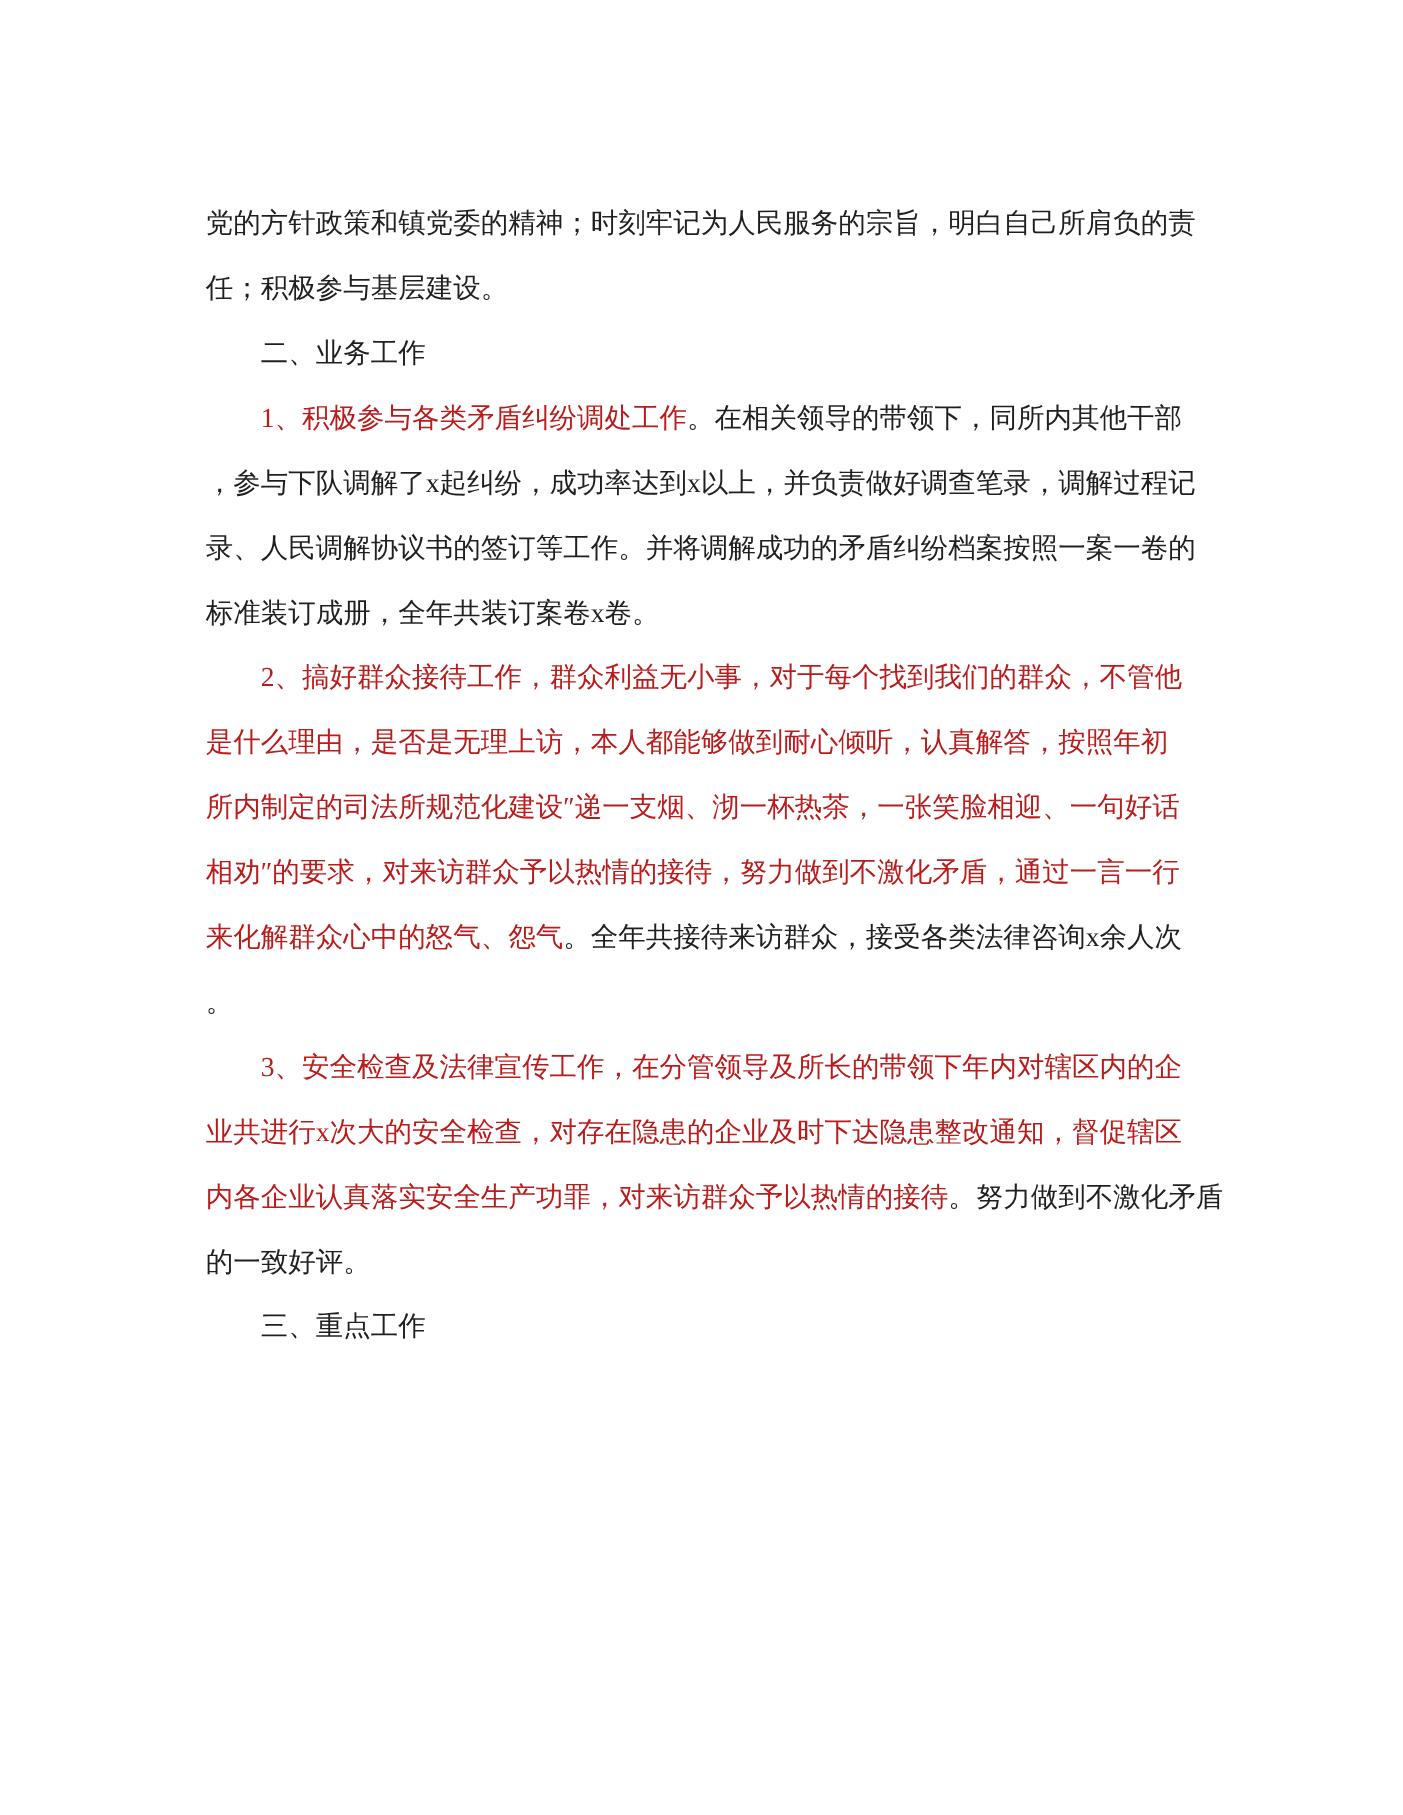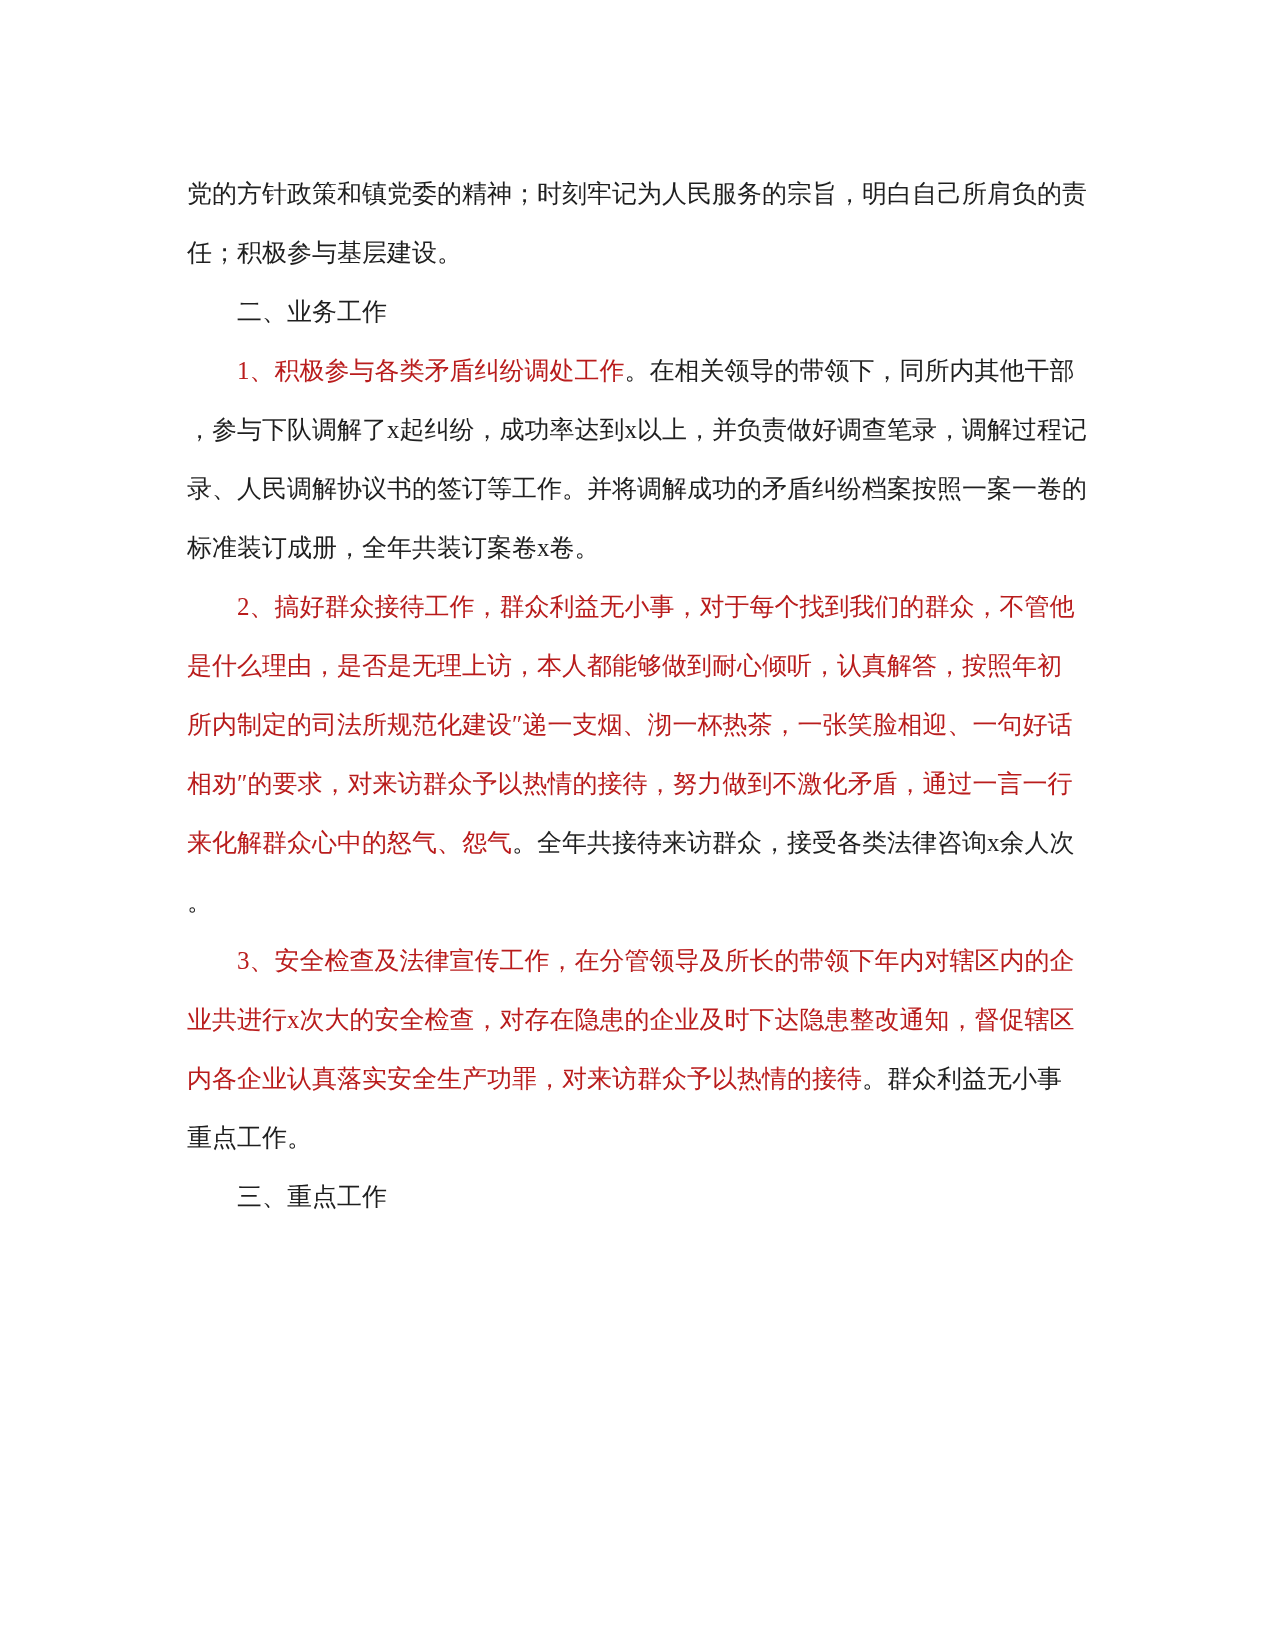--- a/index.html
+++ b/index.html
@@ -18,21 +18,21 @@
     position: absolute;
     left: 0;
     top: 0;
     width: 1275px;
     height: 1650px;
     background: #ffffff;
   }
   .doc-body {
     position: absolute;
     left: 187px;
-    top: 164px;
+    top: 174px;
     width: 940px;
   }
   .line {
     height: 59px;
     line-height: 59px;
     font-size: 25px;
     color: #1f1f1f;
     white-space: nowrap;
     letter-spacing: 0;
   }
@@ -55,17 +55,17 @@
       <div class="line"><span class="run">录、人民调解协议书的签订等工作。并将调解成功的矛盾纠纷档案按照一案一卷的</span></div>
       <div class="line"><span class="run">标准装订成册，全年共装订案卷x卷。</span></div>
       <div class="line indent"><span class="run bold">2、搞好群众接待工作，群众利益无小事，对于每个找到我们的群众，不管他</span></div>
       <div class="line"><span class="run bold">是什么理由，是否是无理上访，本人都能够做到耐心倾听，认真解答，按照年初</span></div>
       <div class="line"><span class="run bold">所内制定的司法所规范化建设″递一支烟、沏一杯热茶，一张笑脸相迎、一句好话</span></div>
       <div class="line"><span class="run bold">相劝″的要求，对来访群众予以热情的接待，努力做到不激化矛盾，通过一言一行</span></div>
       <div class="line"><span class="run bold">来化解群众心中的怒气、怨气</span><span class="run">。全年共接待来访群众，接受各类法律咨询x余人次</span></div>
       <div class="line"><span class="run">。</span></div>
       <div class="line indent"><span class="run bold">3、安全检查及法律宣传工作，在分管领导及所长的带领下年内对辖区内的企</span></div>
       <div class="line"><span class="run bold">业共进行x次大的安全检查，对存在隐患的企业及时下达隐患整改通知，督促辖区</span></div>
-      <div class="line"><span class="run bold">内各企业认真落实安全生产功罪，对来访群众予以热情的接待</span><span class="run">。群众利益无小事</span></div>
-      <div class="line"><span class="run">重点工作。</span></div>
+      <div class="line"><span class="run bold">内各企业认真落实安全生产功罪，对来访群众予以热情的接待</span><span class="run">。努力做到不激化矛盾</span></div>
+      <div class="line"><span class="run">的一致好评。</span></div>
       <div class="line indent"><span class="run">三、重点工作</span></div>
     </div>
 </div>
 
 </body></html>

